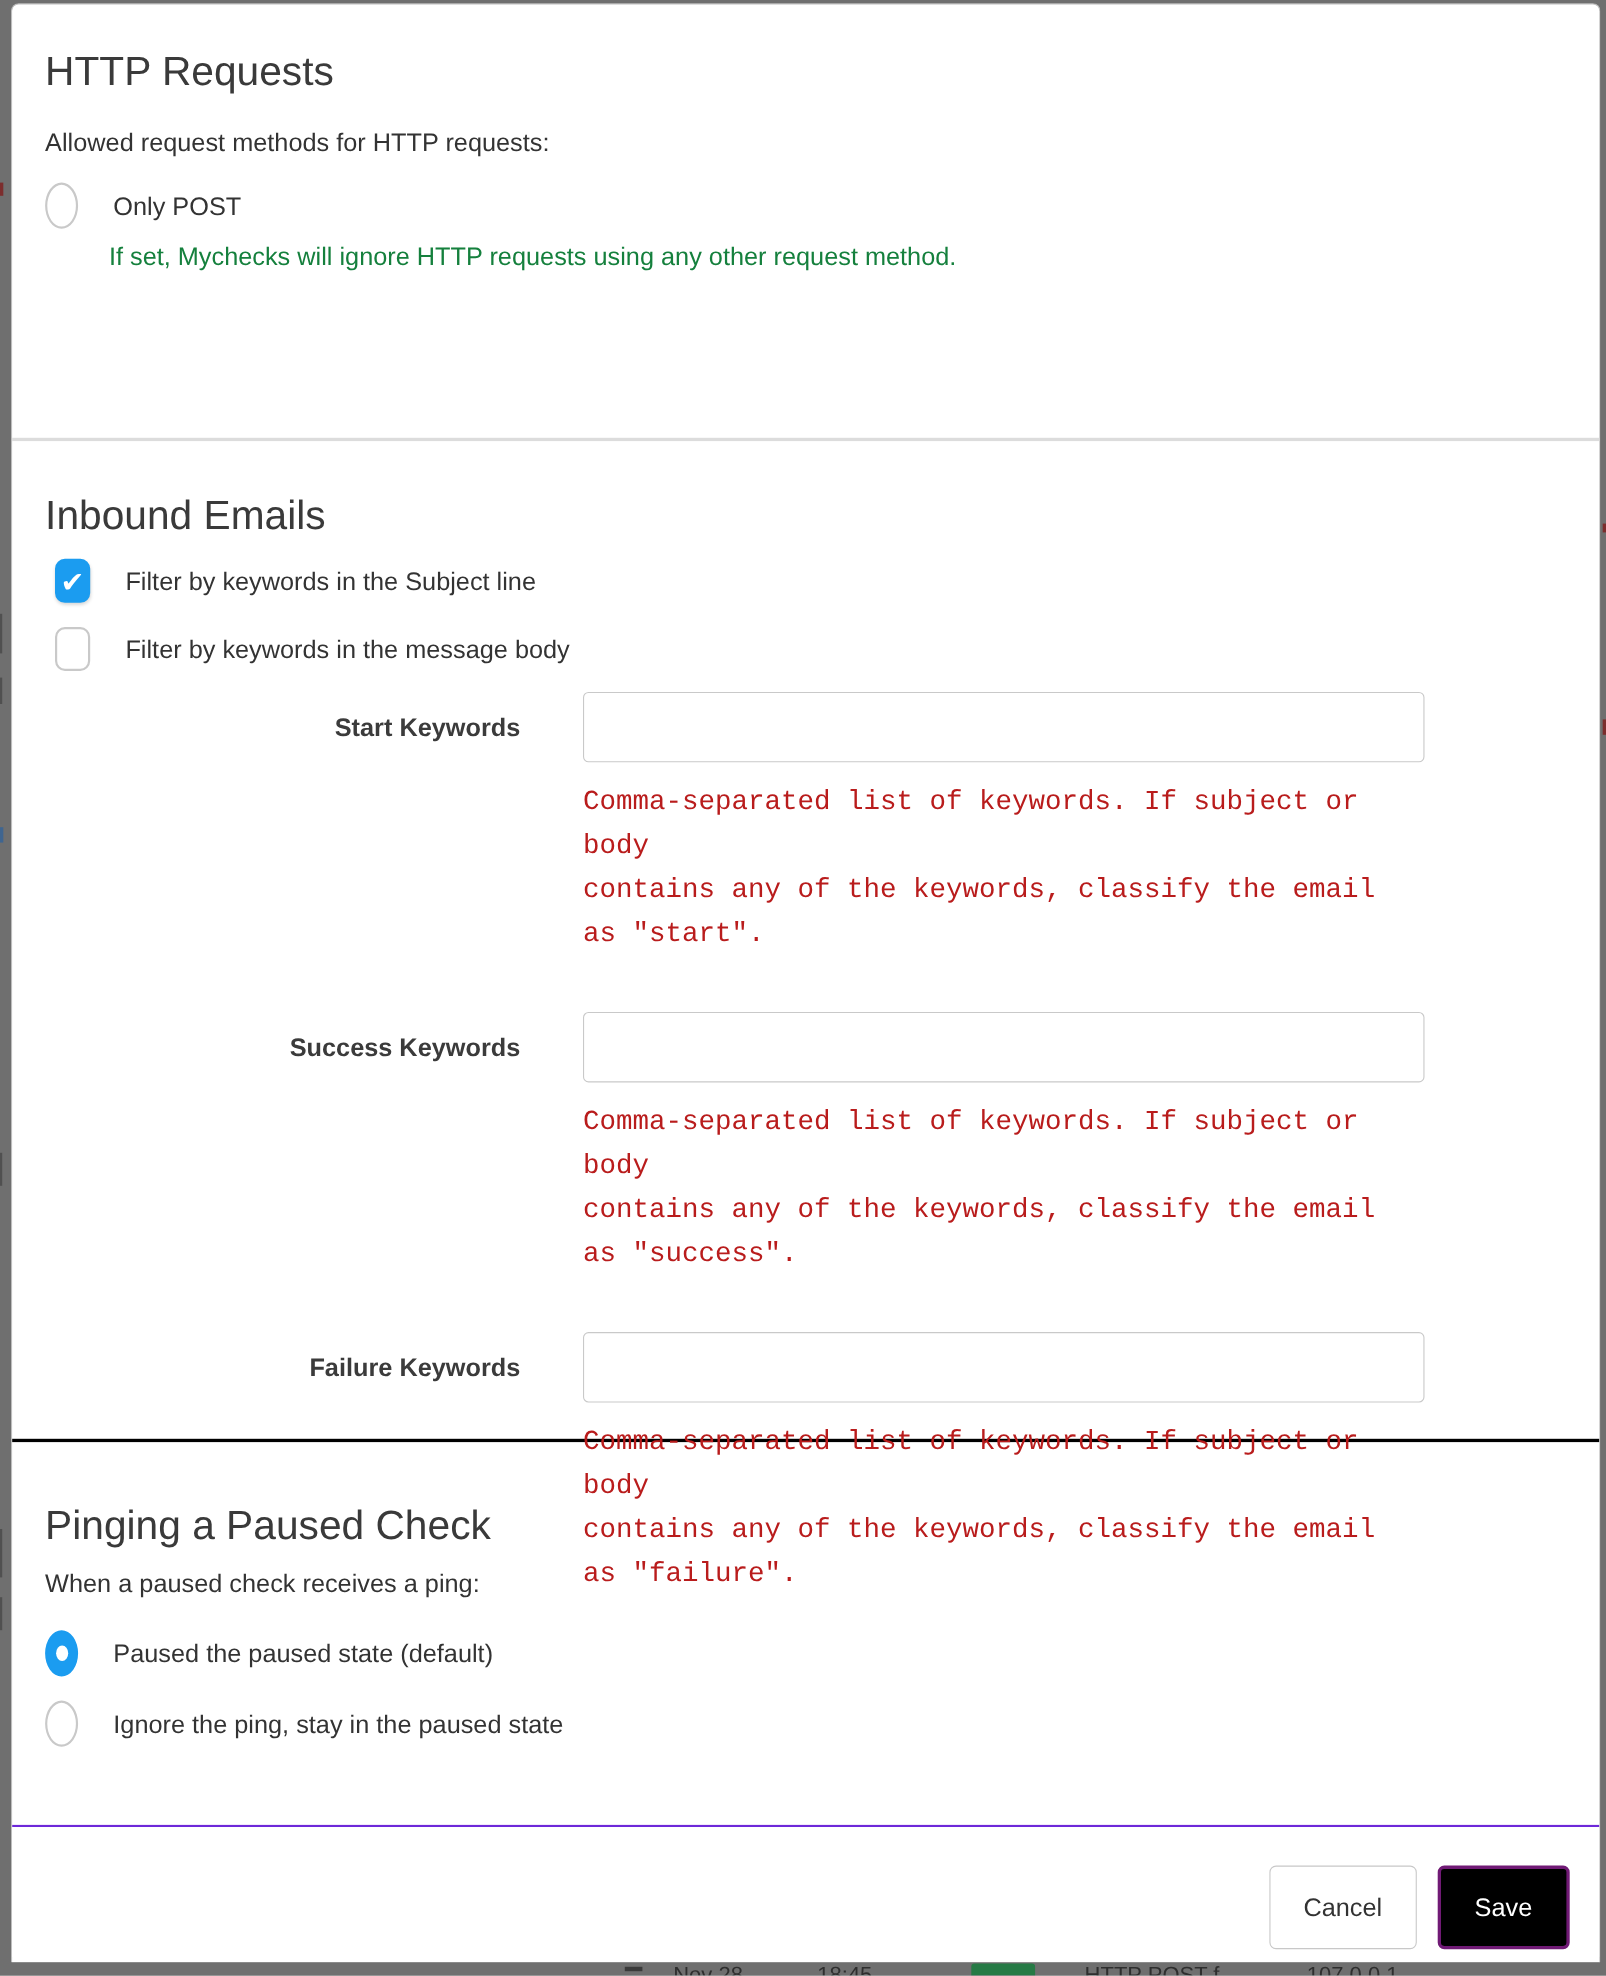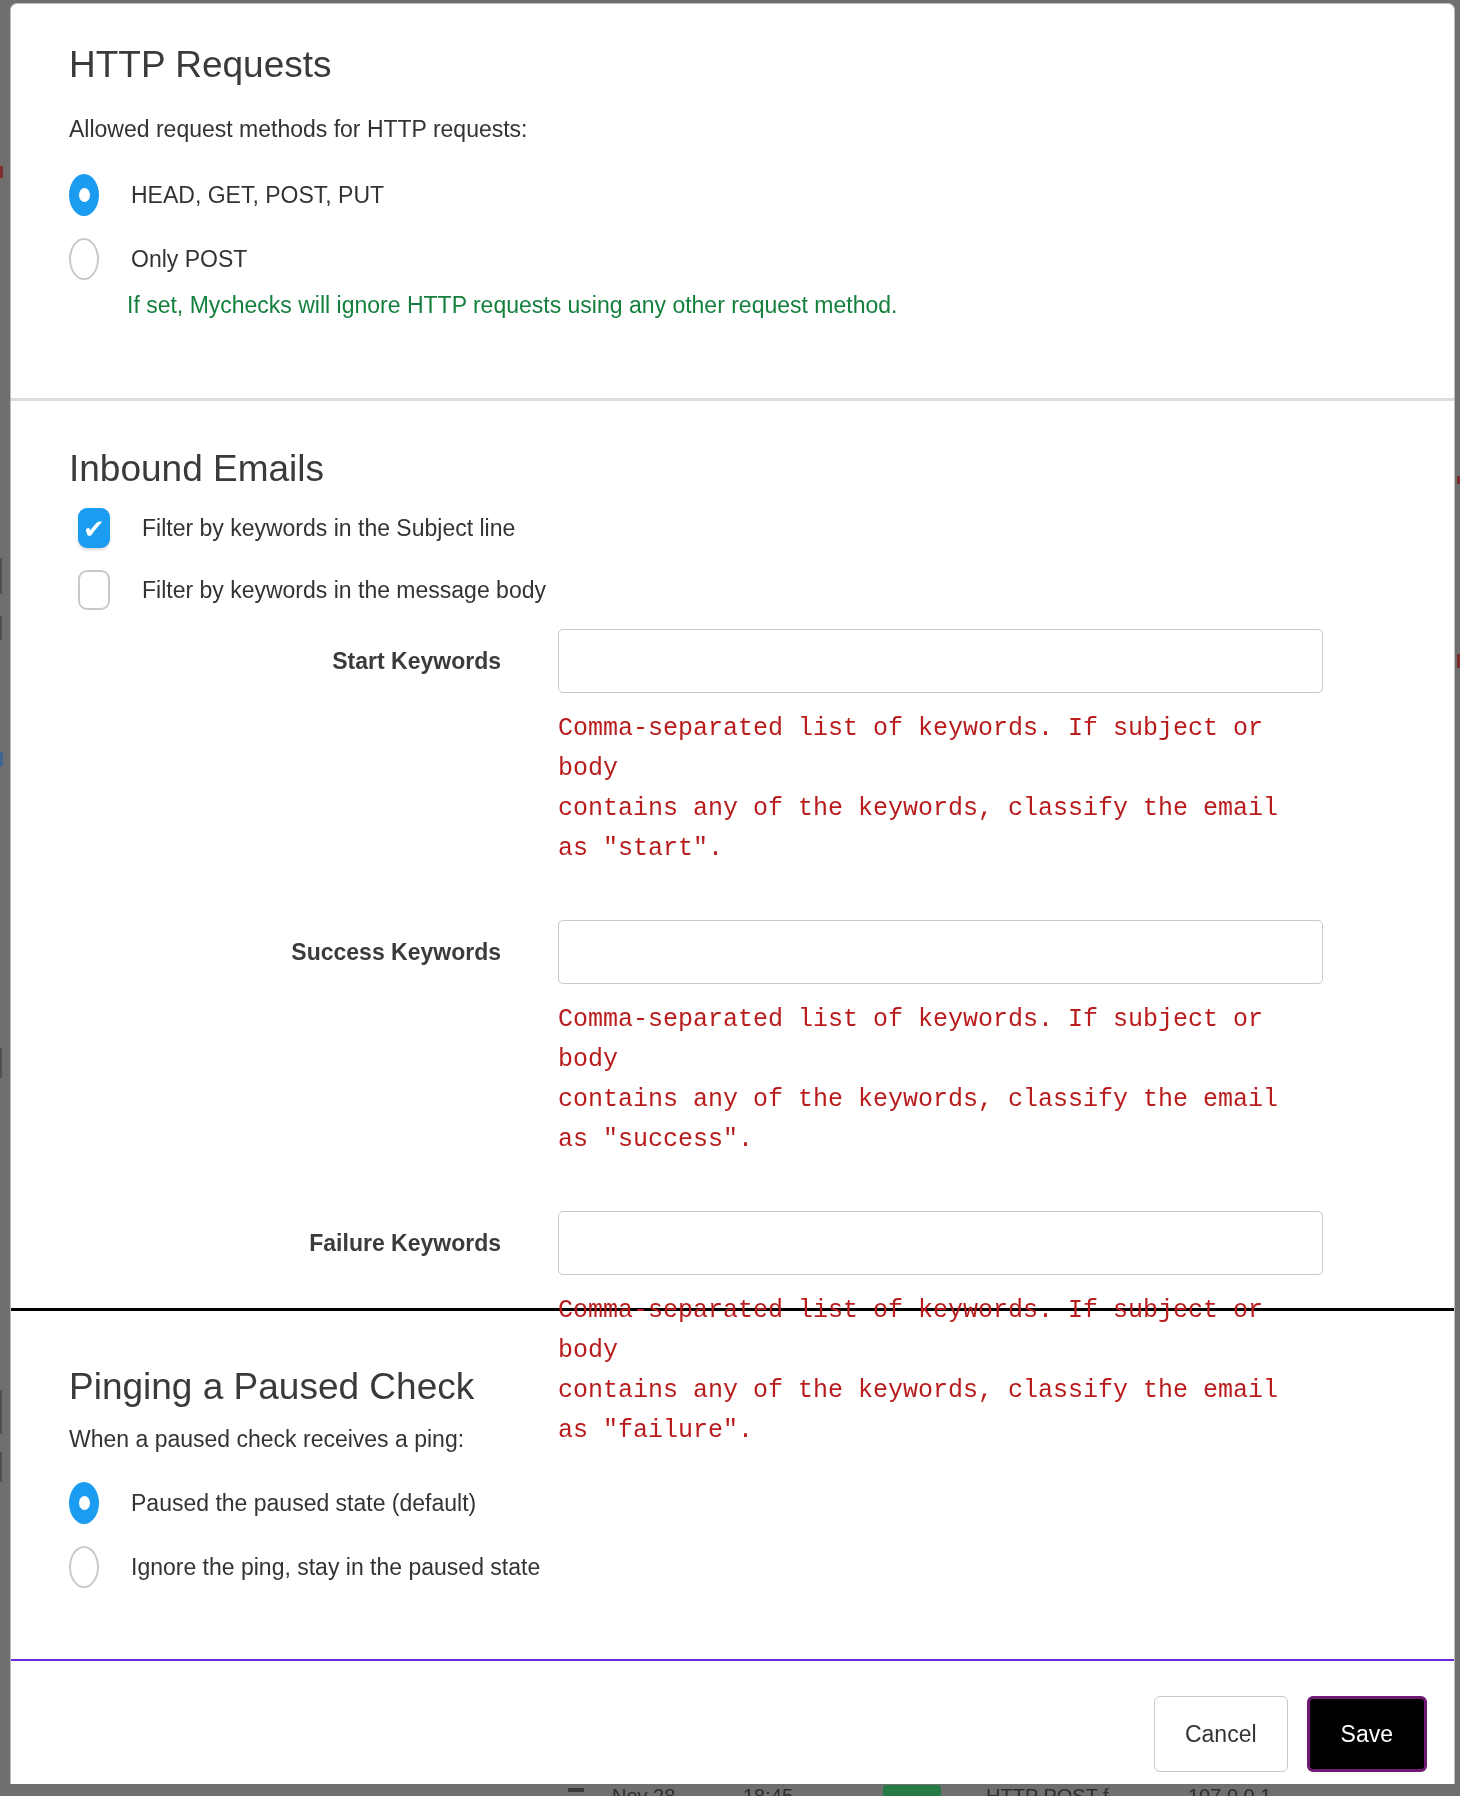--- a/index.html
+++ b/index.html
@@ -7,21 +7,21 @@
     width:1460px;height:1796px;position:relative;overflow:hidden;
     background:#6f6f6f;
     font-family:"Liberation Sans", sans-serif;
     -webkit-font-smoothing:antialiased;
   }
   .modal{
     position:absolute;left:10px;top:3px;width:1445px;height:1781px;
     background:#ffffff;border:1px solid #bdbdbd;border-bottom:none;
     border-radius:7px 7px 0 0;box-sizing:border-box;overflow:hidden;
   }
-  .sec{box-sizing:border-box;padding-left:58px;padding-right:40px;}
+  .sec{box-sizing:border-box;padding-left:30px;padding-right:40px;}
   .sec1{height:397px;padding-top:40px;border-bottom:3px solid #dcdcdc;}
   .sec2{height:910px;padding-top:47px;border-bottom:3px solid #000000;}
   .sec3{height:350px;padding-top:55px;border-bottom:2px solid #6d28d9;}
   h2.sec-title{
     margin:0;font-size:37px;line-height:42px;font-weight:400;color:#3a3a3a;
   }
   .desc{margin:28px 0 0 0;font-size:23px;line-height:30px;color:#333;}
   .sec3 .desc{margin-top:16px;}
   .opt-row{display:flex;align-items:center;gap:32px;}
   .opt-label{font-size:23px;color:#333;line-height:30px;}
@@ -79,26 +79,20 @@
   .chip{position:absolute;top:1px;width:58px;height:14px;border-radius:3px;background:#267a45;}
 </style>
 </head>
 <body>
 
 <div class="modal">
 
   <section class="sec sec1">
     <h2 class="sec-title">HTTP Requests</h2>
     <p class="desc">Allowed request methods for HTTP requests:</p>
-    <div class="opt-row row-a">
-      <span class="radio checked">
-          <span class="dot"></span>
-        </span>
-      <span class="opt-label">HEAD, GET, POST, PUT</span>
-    </div>
     <div class="opt-row row-b">
       <span class="radio"></span>
       <span class="opt-label">Only POST</span>
     </div>
     <div class="help-inline">If set, Mychecks will ignore HTTP requests using any other request method.</div>
   </section>
 
   <section class="sec sec2">
     <h2 class="sec-title">Inbound Emails</h2>
 

